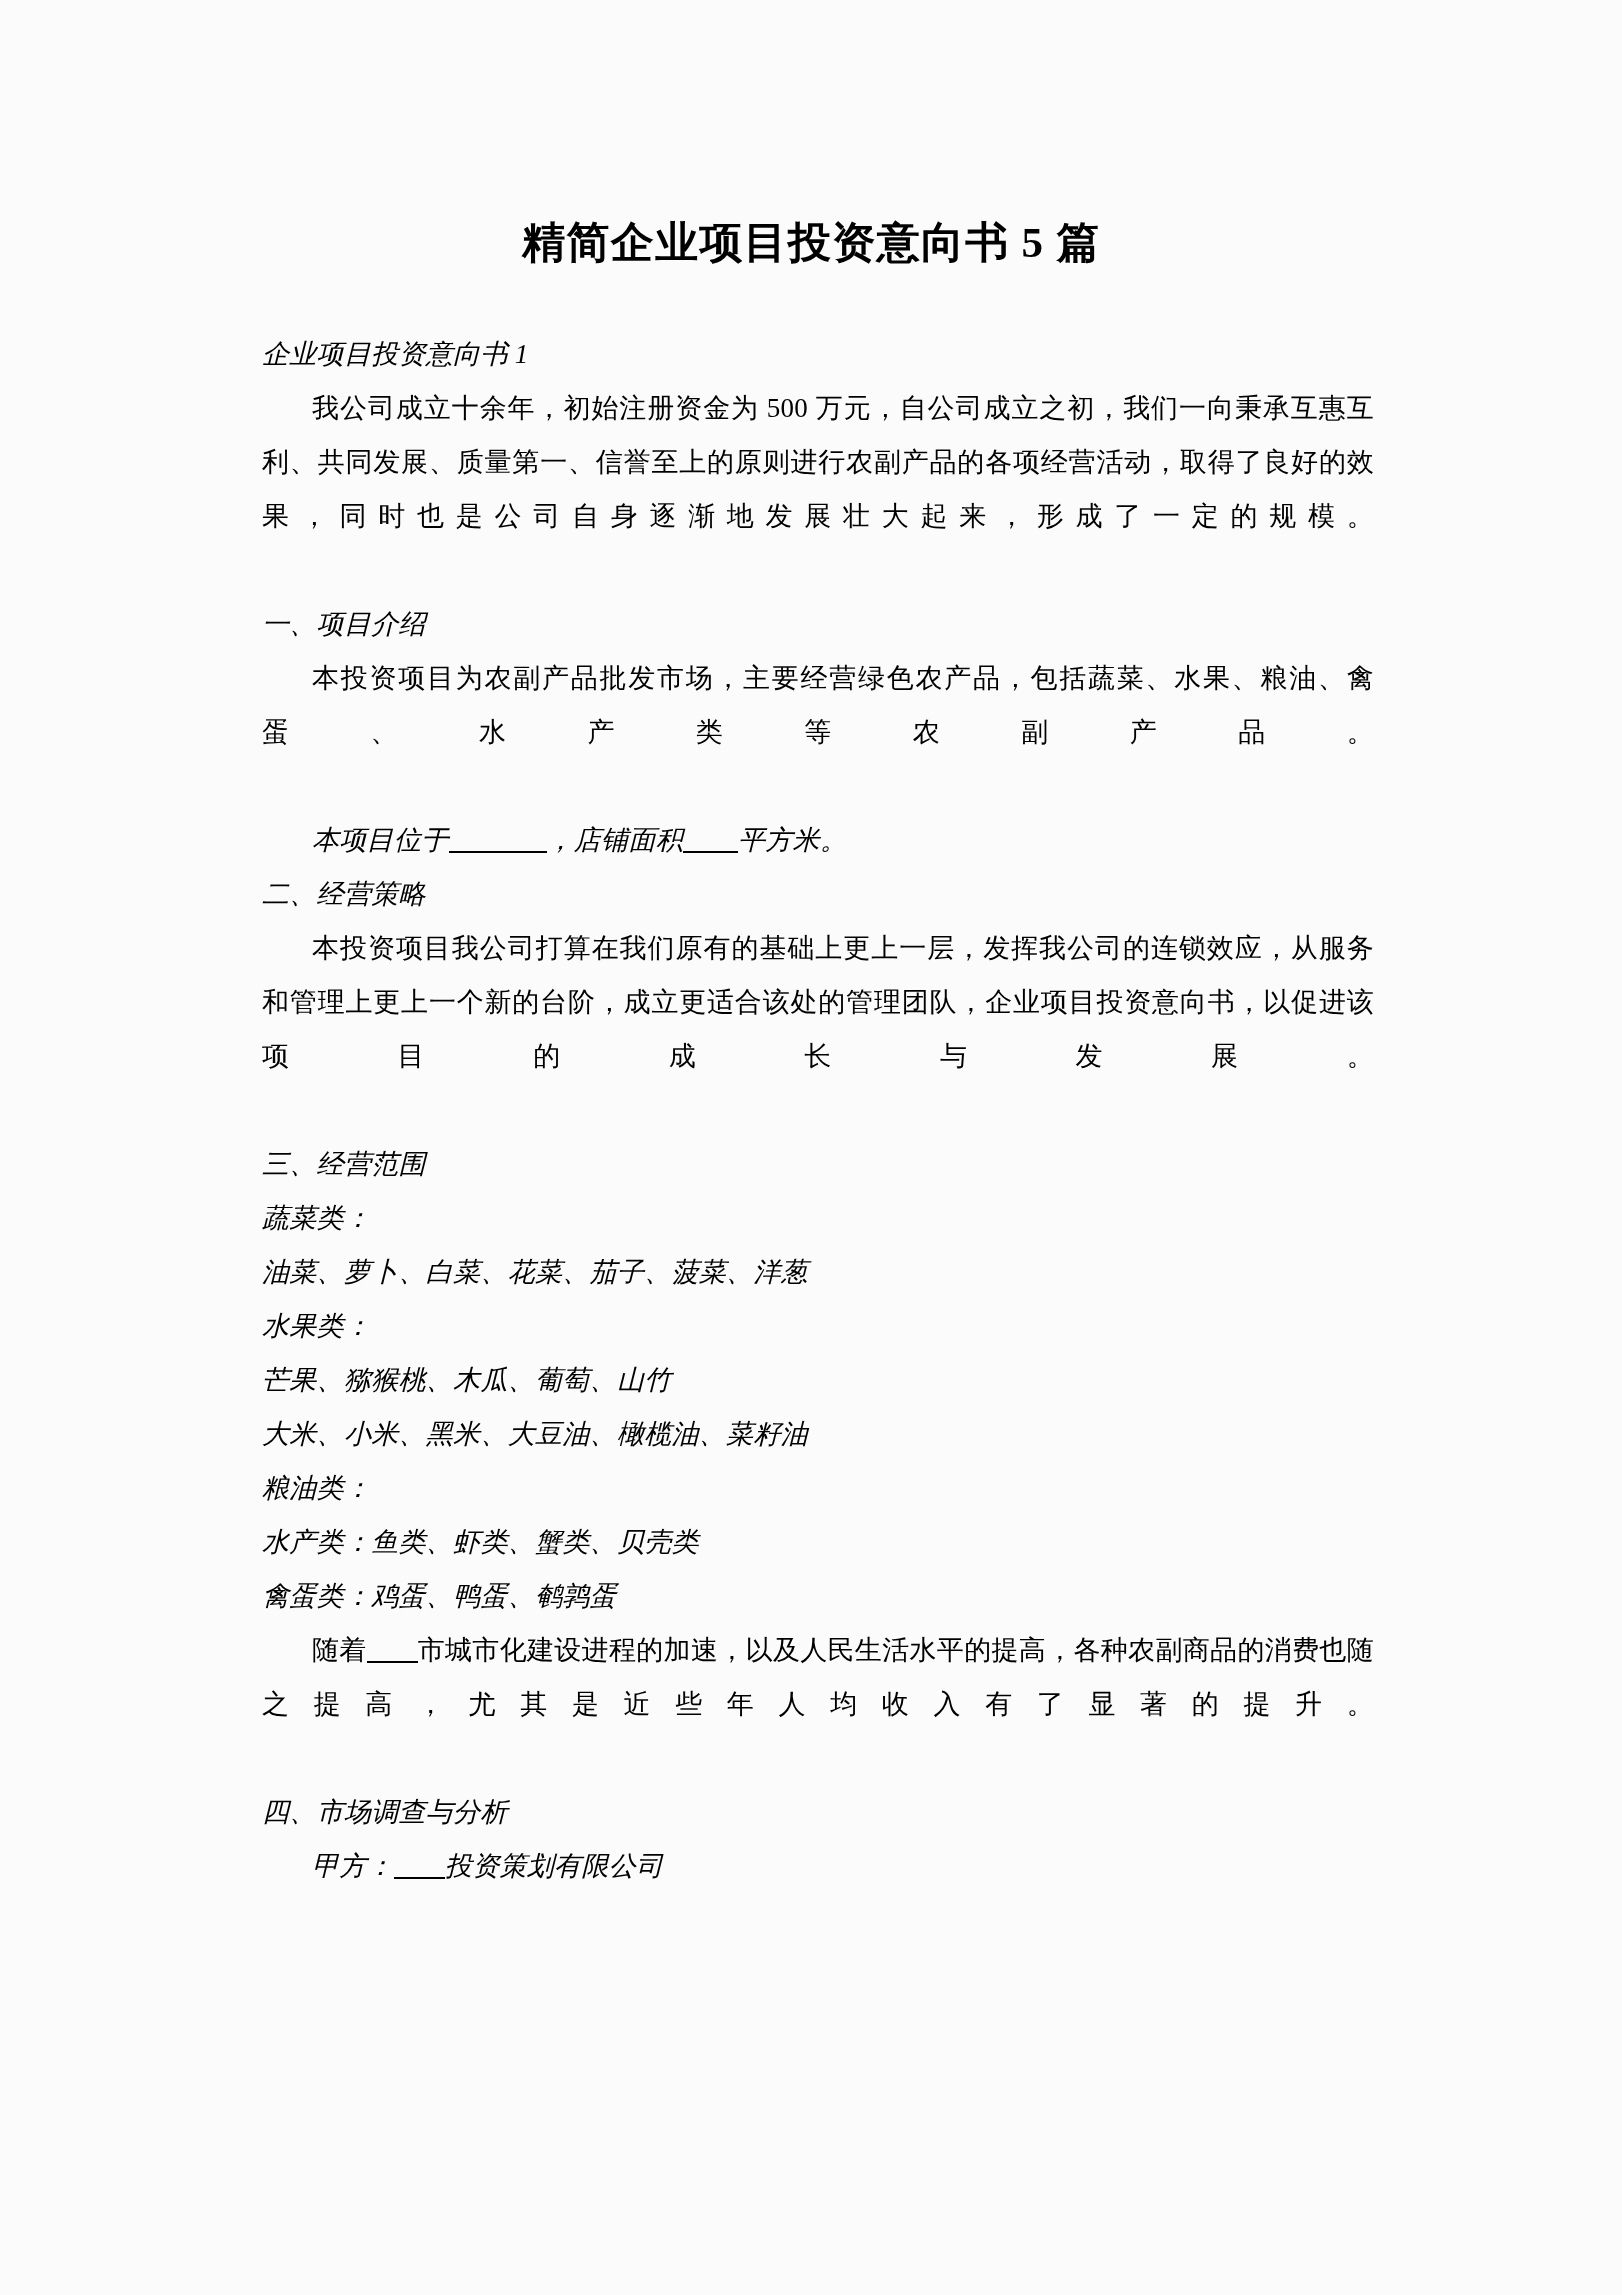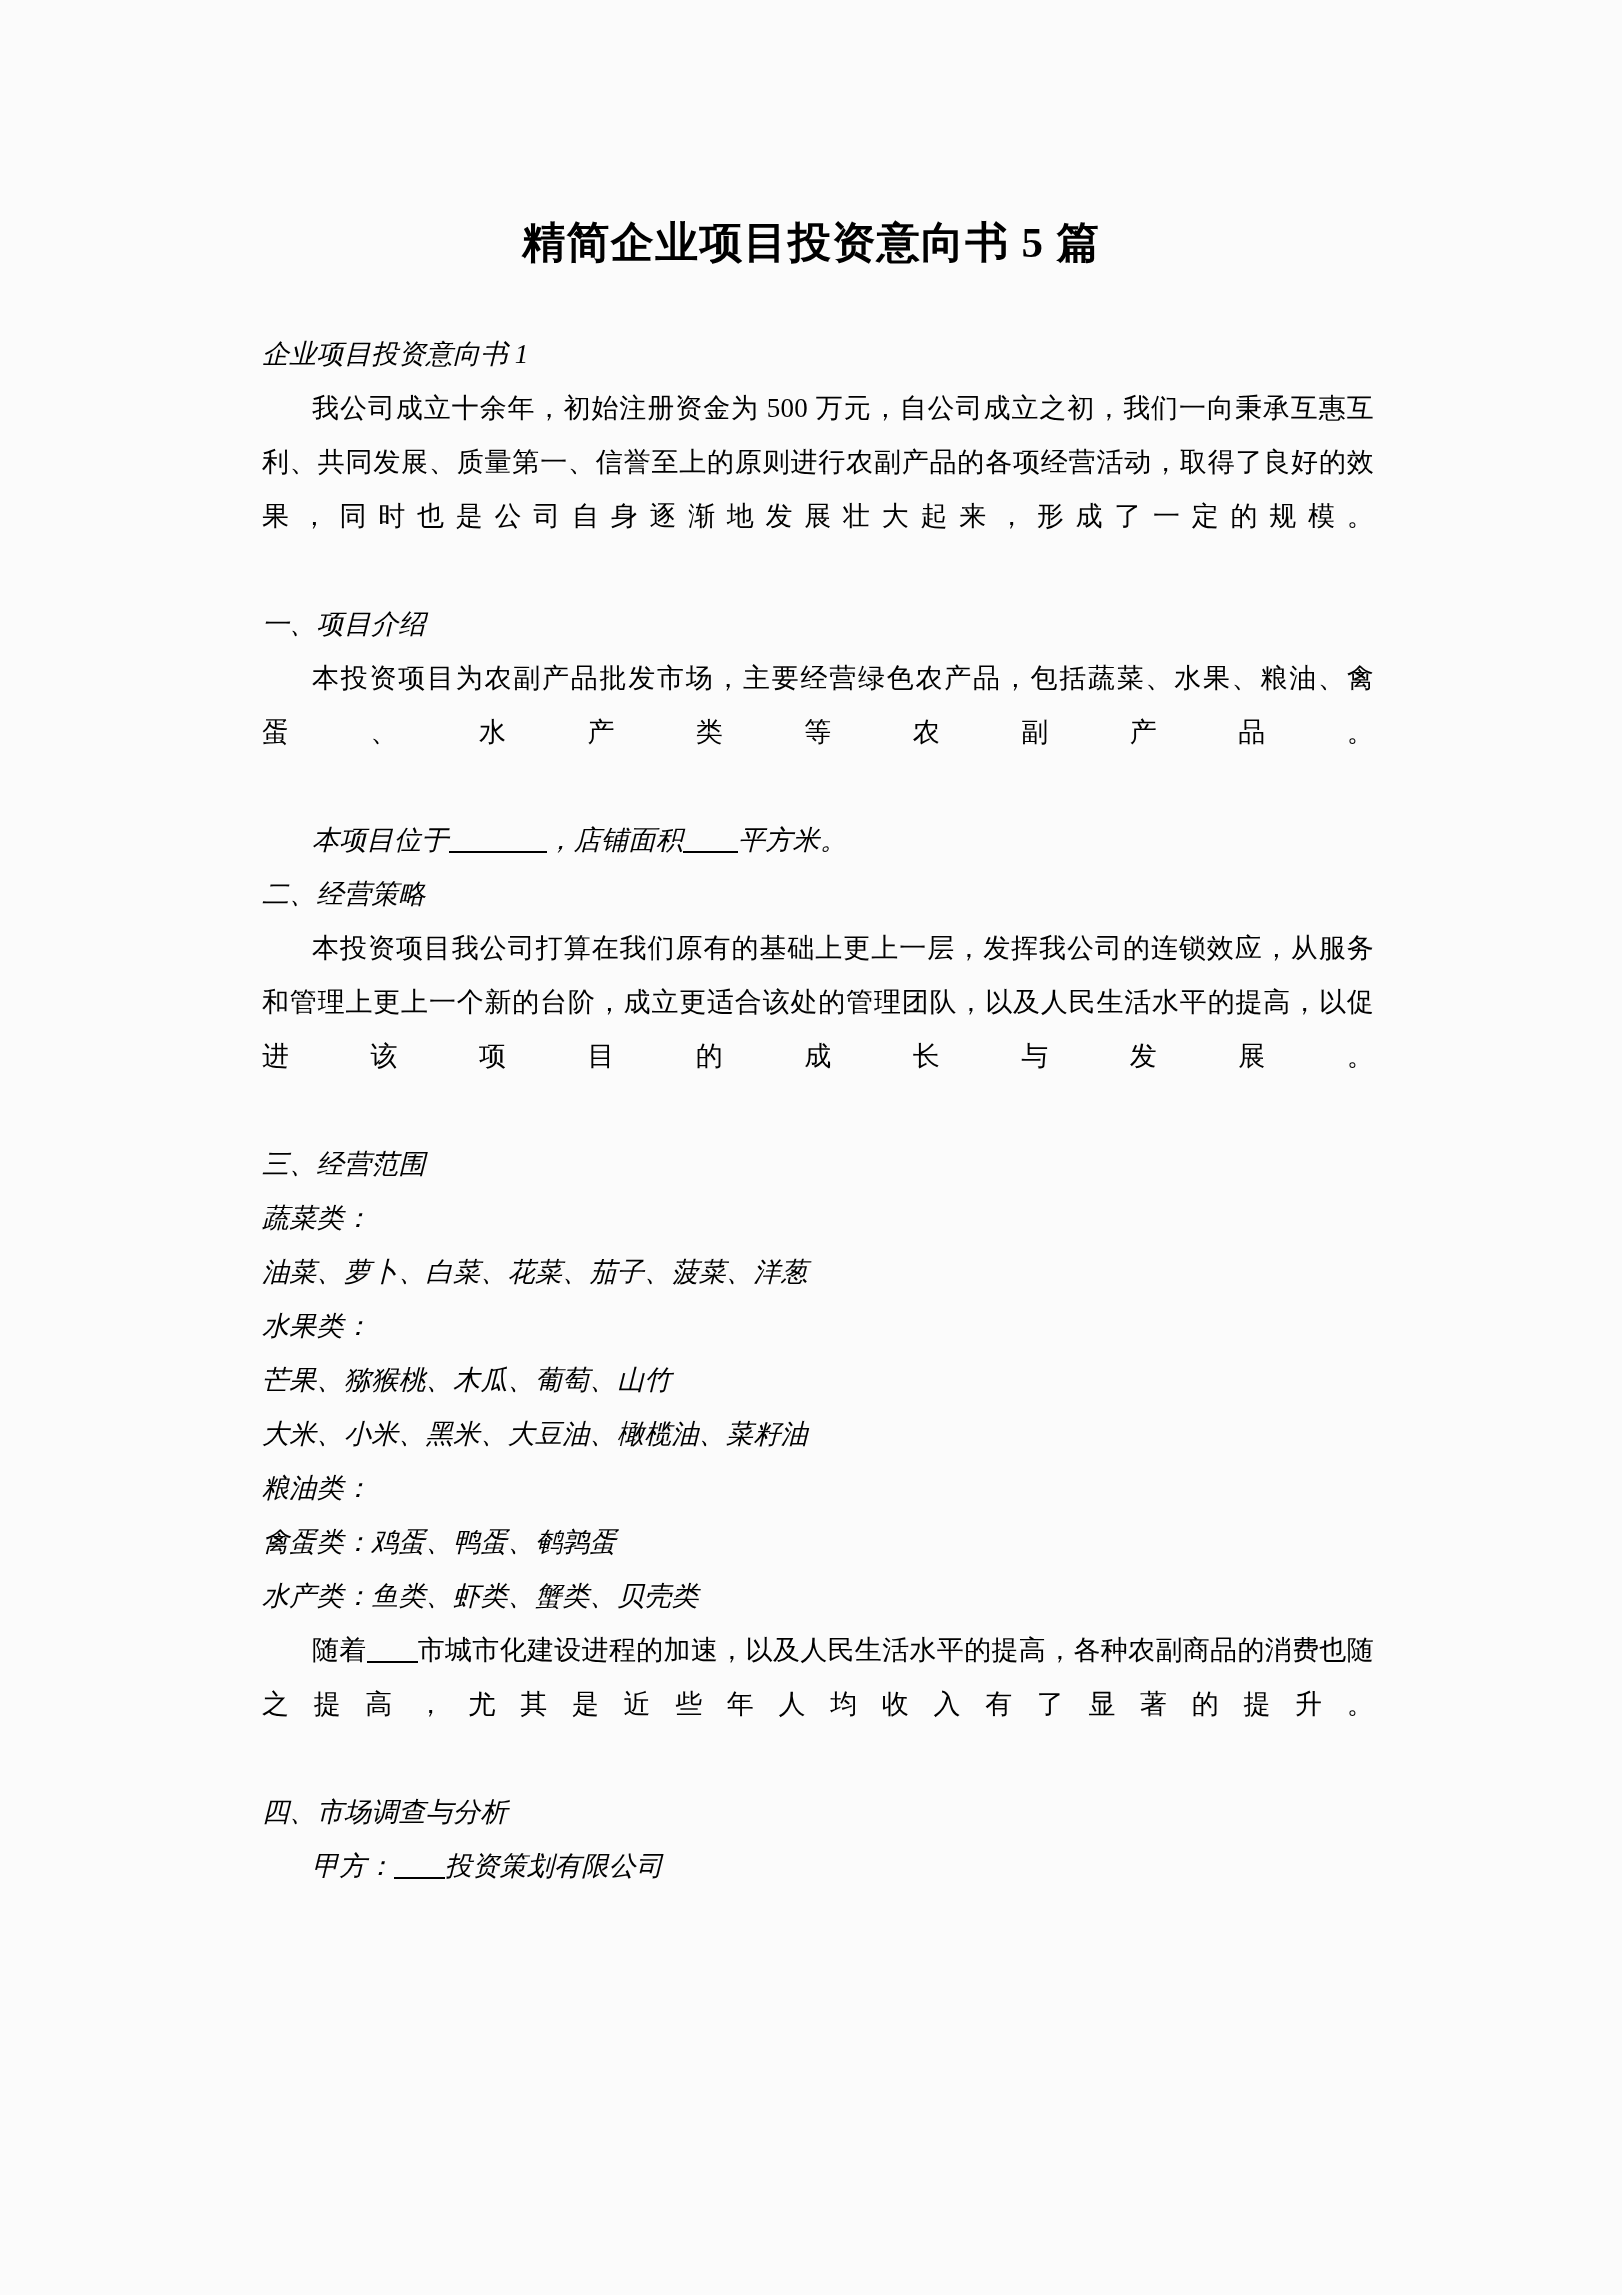--- a/index.html
+++ b/index.html
@@ -98,39 +98,39 @@
     <p class="line nojust">一、项目介绍</p>
 
     <p class="line indent">本投资项目为农副产品批发市场，主要经营绿色农产品，包括蔬菜、水果、粮油、禽蛋、水产类等农副产品。</p>
 
     <p class="line indent nojust">
       <span>本项目位于</span><span class="blank blank-lg"></span><span>，店铺面积</span><span class="blank blank-md"></span><span>平方米。</span>
     </p>
 
     <p class="line nojust">二、经营策略</p>
 
-    <p class="line indent">本投资项目我公司打算在我们原有的基础上更上一层，发挥我公司的连锁效应，从服务和管理上更上一个新的台阶，成立更适合该处的管理团队，以及人民生活水平的提高，以促进该项目的成长与发展。</p>
+    <p class="line indent">本投资项目我公司打算在我们原有的基础上更上一层，发挥我公司的连锁效应，从服务和管理上更上一个新的台阶，成立更适合该处的管理团队，企业项目投资意向书，以促进该项目的成长与发展。</p>
 
     <p class="line nojust">三、经营范围</p>
 
     <p class="line nojust">蔬菜类：</p>
     <p class="line nojust">油菜、萝卜、白菜、花菜、茄子、菠菜、洋葱</p>
 
     <p class="line nojust">水果类：</p>
     <p class="line nojust">芒果、猕猴桃、木瓜、葡萄、山竹</p>
 
     <p class="line nojust">大米、小米、黑米、大豆油、橄榄油、菜籽油</p>
     <p class="line nojust">粮油类：</p>
 
     <p class="line nojust">
-      <span>禽蛋类：</span><span>鸡蛋、鸭蛋、鹌鹑蛋</span>
+      <span>水产类：</span><span>鱼类、虾类、蟹类、贝壳类</span>
     </p>
 
     <p class="line nojust">
-      <span>水产类：</span><span>鱼类、虾类、蟹类、贝壳类</span>
+      <span>禽蛋类：</span><span>鸡蛋、鸭蛋、鹌鹑蛋</span>
     </p>
 
     <p class="line indent">
       <span>随着</span><span class="blank blank-sm"></span><span>市城市化建设进程的加速，以及人民生活水平的提高，各种农副商品的消费也随之提高，尤其是近些年人均收入有了显著的提升。</span>
     </p>
 
     <p class="line nojust">四、市场调查与分析</p>
 
 
     <p class="line indent nojust">

